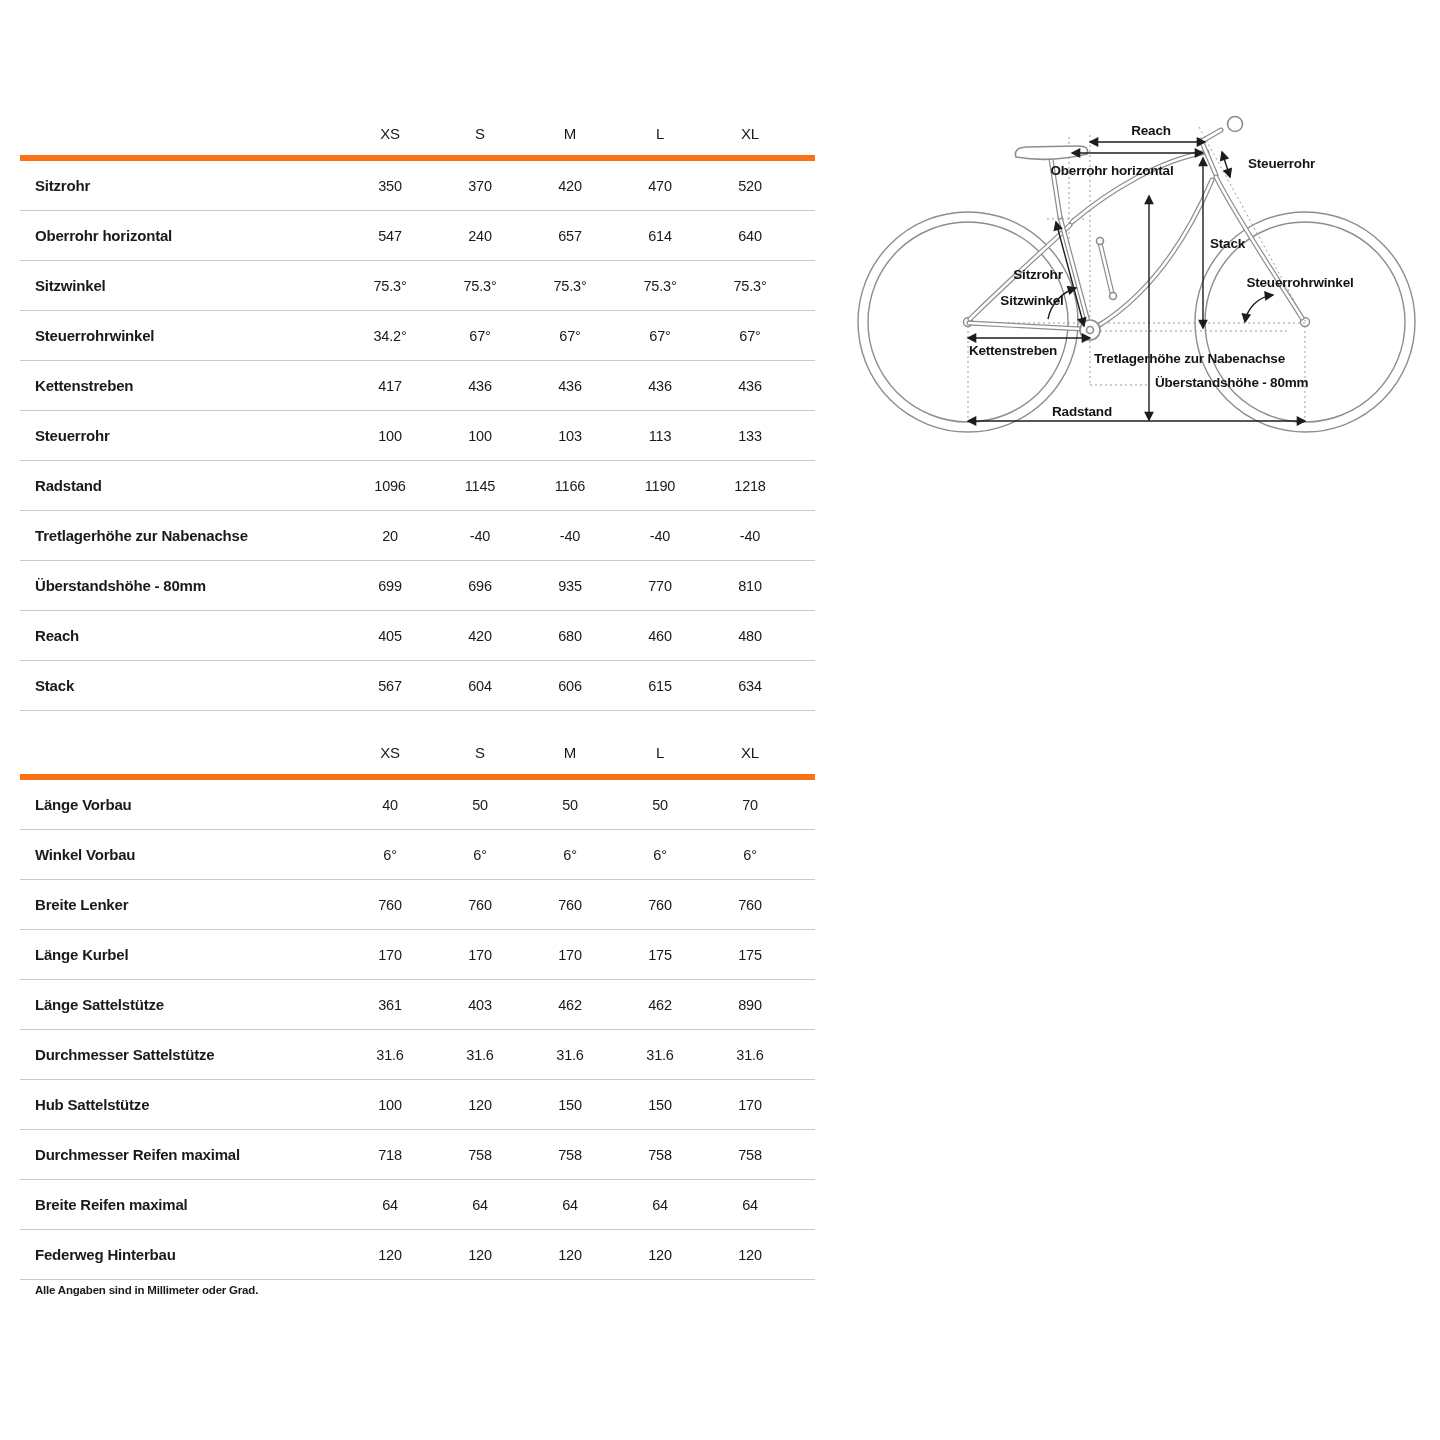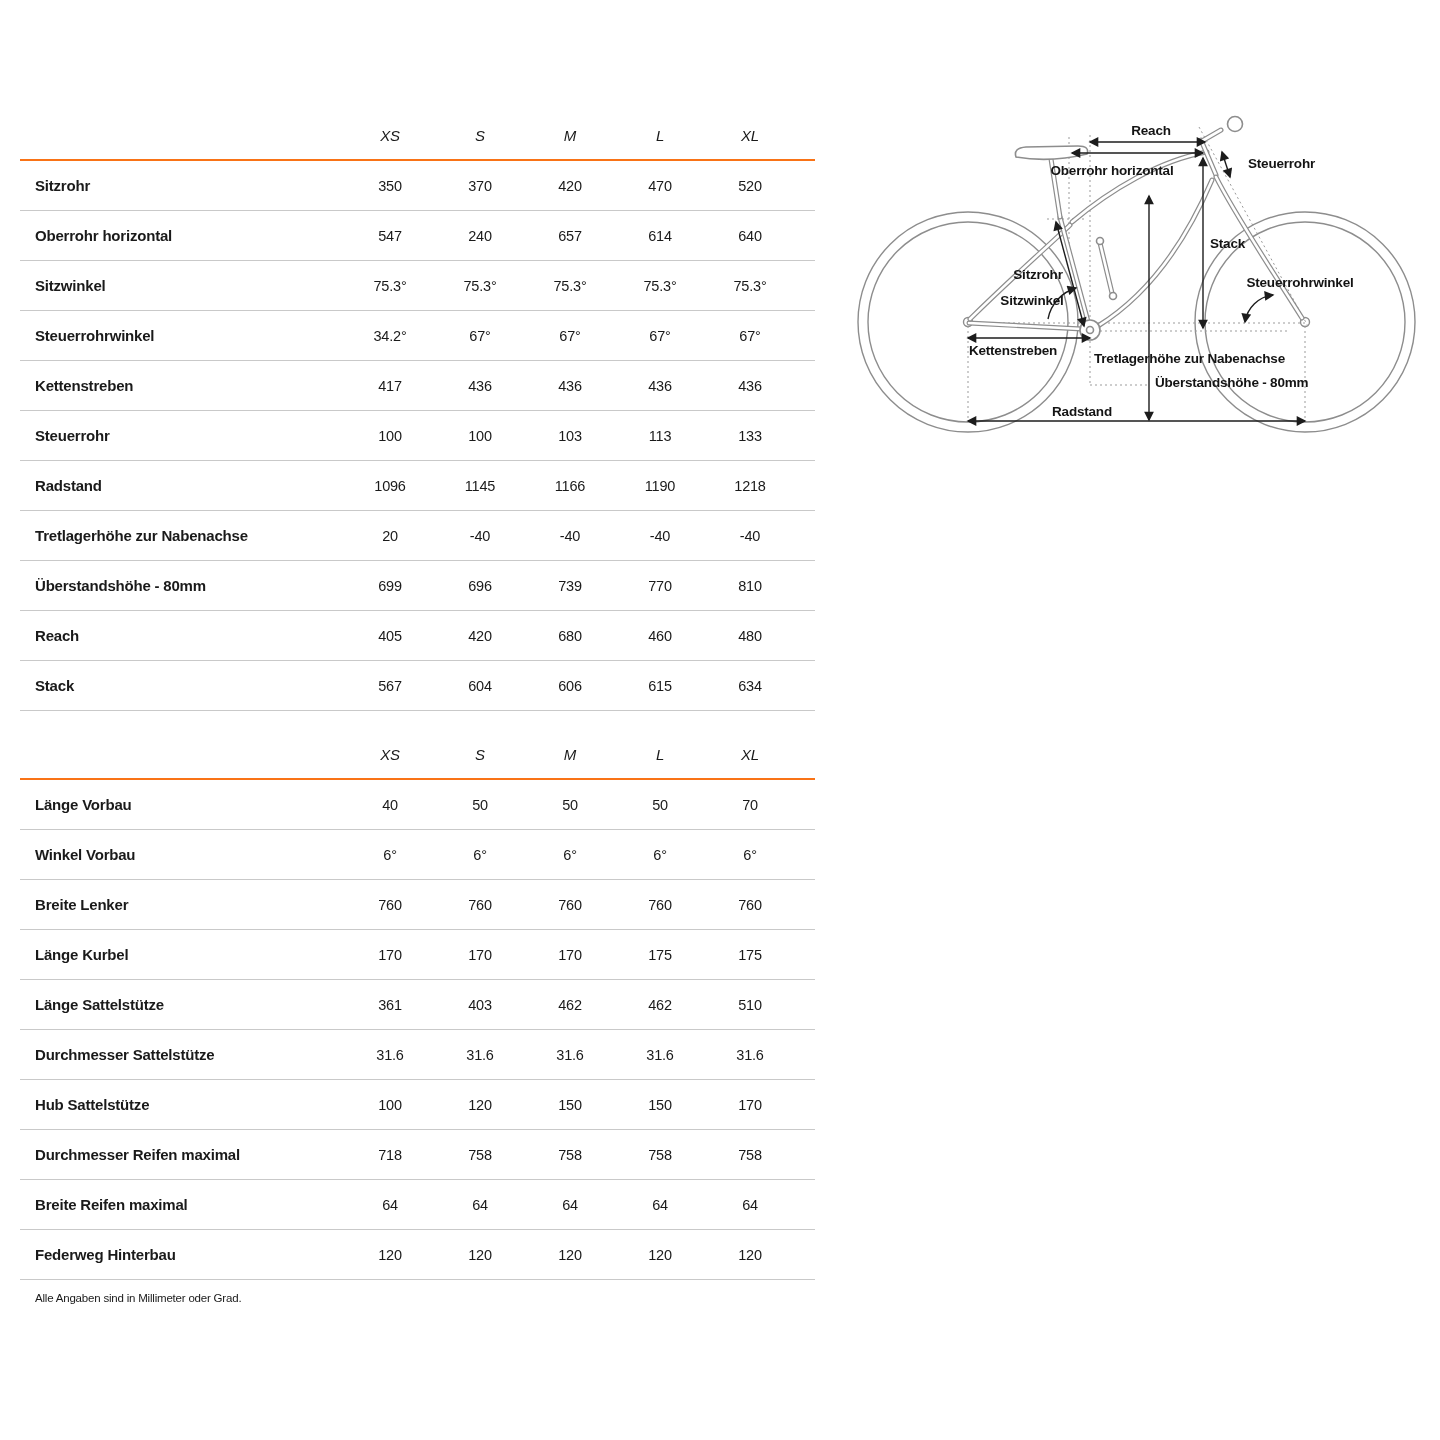--- a/index.html
+++ b/index.html
@@ -7,27 +7,27 @@
   .canvas {
     position:relative; width:1440px; height:1440px; background:#ffffff;
     font-family:"Liberation Sans", sans-serif; color:#1a1a1a; overflow:hidden;
     letter-spacing:-0.2px;
   }
   .tables { position:absolute; left:20px; top:111px; width:795px; }
   .trow {
     display:grid; grid-template-columns:325px repeat(5,90px);
     align-items:center; height:50px;
   }
-  .thead-row { border-bottom:2px solid #f97316;font-style:italic; }
+  .thead-row { border-bottom:6px solid #f97316; }
   .tbody .trow { border-bottom:1px solid #c9c9c9; }
   .row-label { font-weight:bold; font-size:15px; padding-left:15px; }
   .cell { text-align:center; font-size:14.5px; }
   .col-head { font-size:15px; font-weight:normal; }
   .spec-table.second { margin-top:19px; }
-  .footnote { margin-top:12px; padding-left:15px; font-size:11.5px; font-weight:normal; }
+  .footnote { margin-top:4px; padding-left:15px; font-size:11.5px; font-weight:bold; }
 
   .diagram { position:absolute; left:850px; top:95px; }
   .wheel, .tube-o { stroke:#8d8d8d; fill:none; }
   .wheel { stroke-width:1.4; }
   .tube-o { stroke-width:5; stroke-linecap:round; }
   .tube-i { stroke:#ffffff; stroke-width:2.6; fill:none; stroke-linecap:round; }
   .thin { stroke:#8d8d8d; stroke-width:1.6; fill:#ffffff; }
   .dot { stroke:#9b9b9b; stroke-width:1; fill:none; stroke-dasharray:2 3; }
   .dim { stroke:#1c1c1c; stroke-width:1.4; fill:none; }
   .dlabel { font:bold 13.5px "Liberation Sans", sans-serif; fill:#141414; letter-spacing:-0.2px; }
@@ -109,21 +109,21 @@
             <div class="cell">20</div>
             <div class="cell">-40</div>
             <div class="cell">-40</div>
             <div class="cell">-40</div>
             <div class="cell">-40</div>
           </div>
           <div class="trow">
             <div class="row-label">Überstandshöhe - 80mm</div>
             <div class="cell">699</div>
             <div class="cell">696</div>
-            <div class="cell">739</div>
+            <div class="cell">935</div>
             <div class="cell">770</div>
             <div class="cell">810</div>
           </div>
           <div class="trow">
             <div class="row-label">Reach</div>
             <div class="cell">405</div>
             <div class="cell">420</div>
             <div class="cell">680</div>
             <div class="cell">460</div>
             <div class="cell">480</div>
@@ -179,21 +179,21 @@
             <div class="cell">170</div>
             <div class="cell">175</div>
             <div class="cell">175</div>
           </div>
           <div class="trow">
             <div class="row-label">Länge Sattelstütze</div>
             <div class="cell">361</div>
             <div class="cell">403</div>
             <div class="cell">462</div>
             <div class="cell">462</div>
-            <div class="cell">510</div>
+            <div class="cell">890</div>
           </div>
           <div class="trow">
             <div class="row-label">Durchmesser Sattelstütze</div>
             <div class="cell">31.6</div>
             <div class="cell">31.6</div>
             <div class="cell">31.6</div>
             <div class="cell">31.6</div>
             <div class="cell">31.6</div>
           </div>
           <div class="trow">

